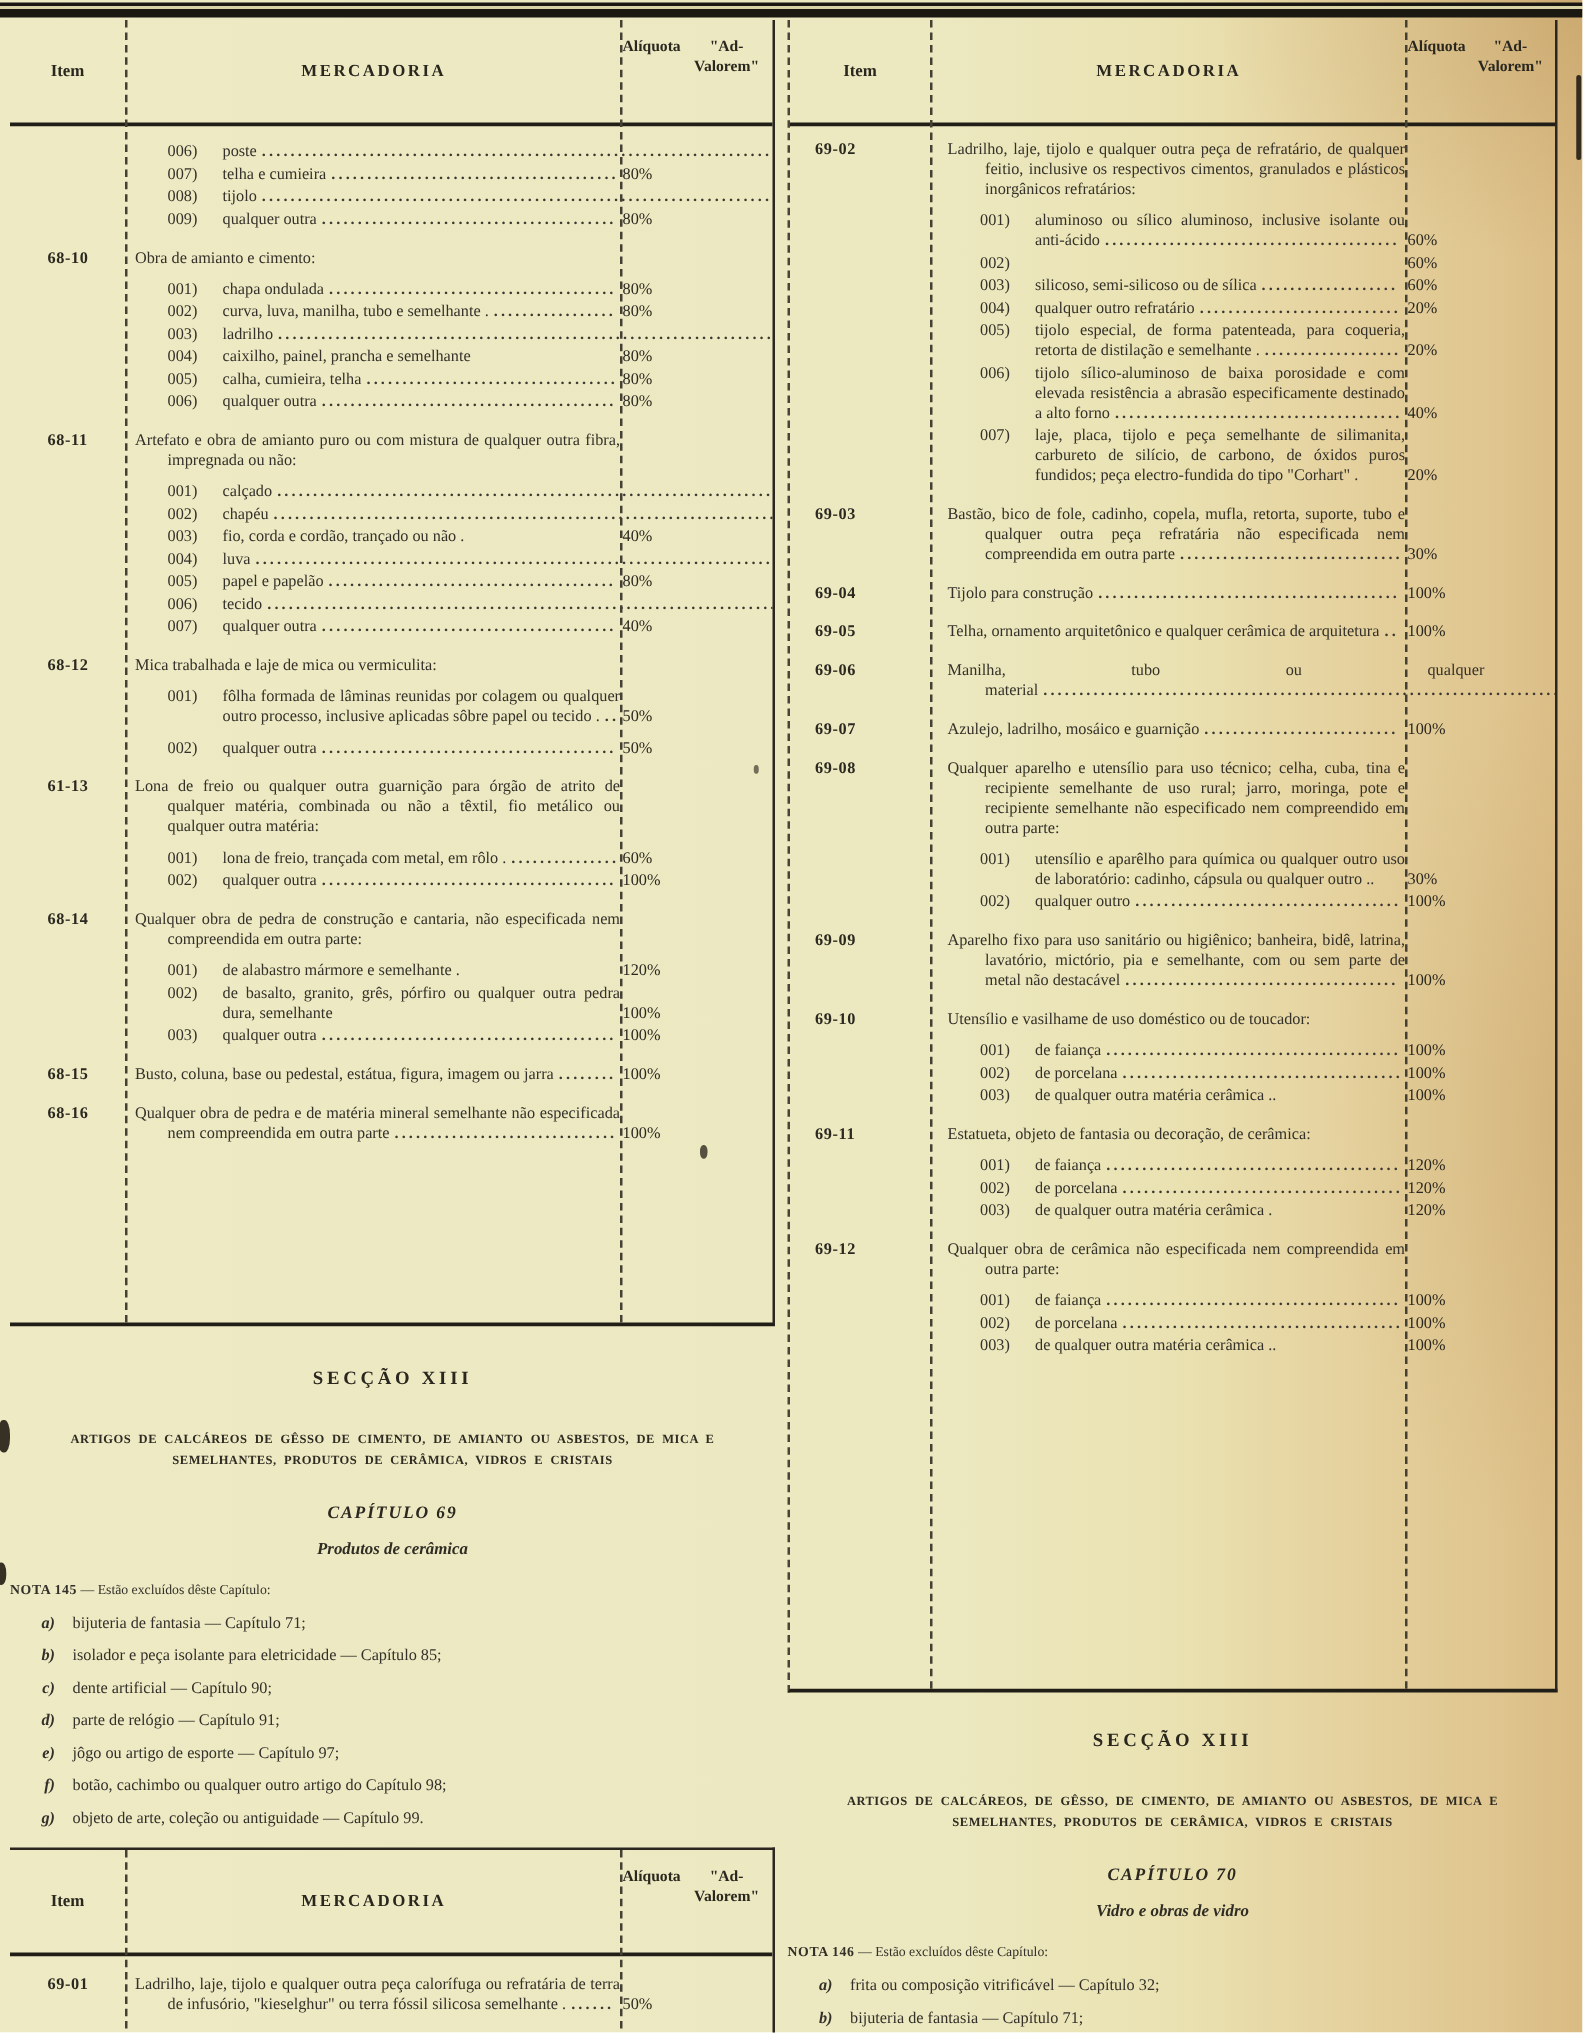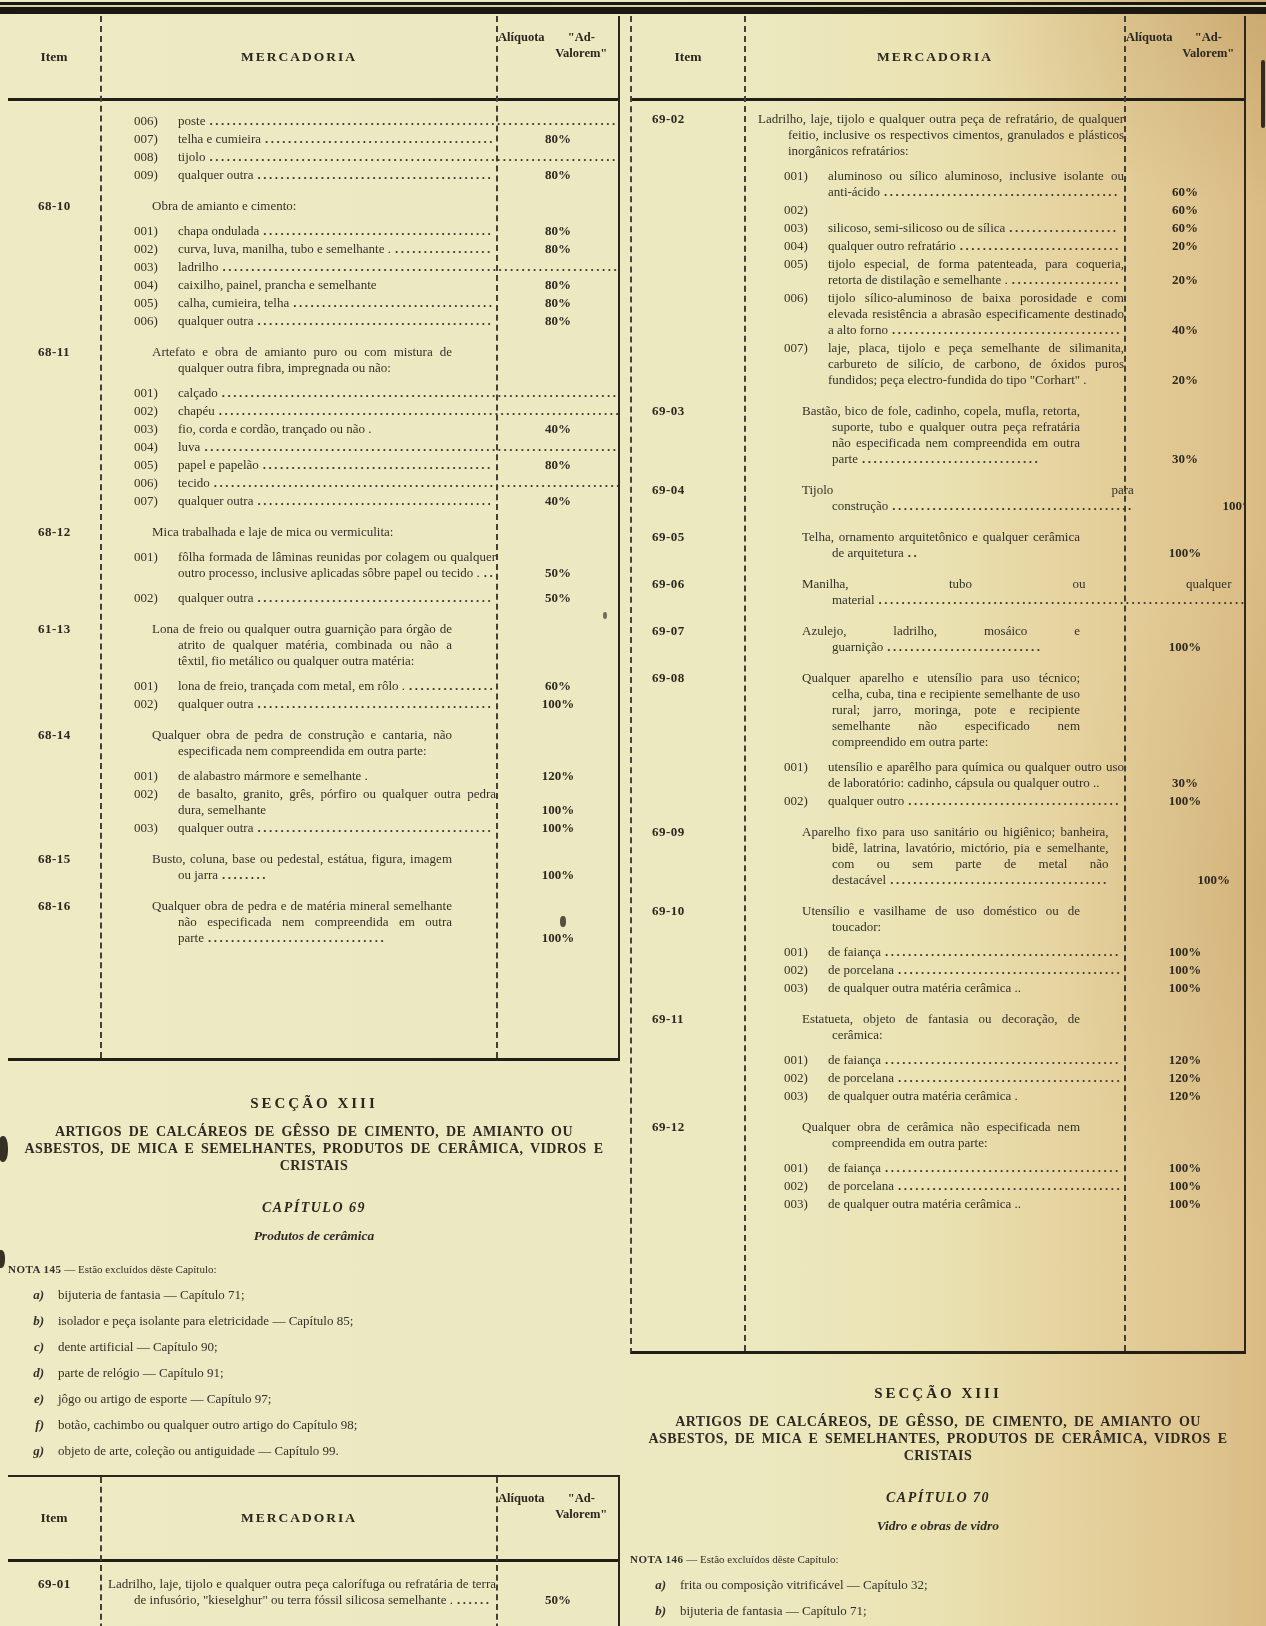--- a/index.html
+++ b/index.html
@@ -33,36 +33,36 @@
     text-align:center;font-weight:bold;font-size:12.5px;color:#2a271f;}
   .tbody{overflow:hidden;}
   .t1 .tbody{height:950px;padding-top:10px;}
   .t2 .tbody{padding-top:12px;}
   .tR .tbody{height:1242px;padding-top:8px;}
 
   .trow{display:grid;margin-top:2px;}
   .t1 .trow,.t2 .trow{grid-template-columns:92px 1fr 120px;}
   .tR .trow{grid-template-columns:112px 1fr 118px;}
   .sp1{margin-top:9px;}
-  .sp2{margin-top:15px;gap:44px;}
+  .sp2{margin-top:15px;}
   .c-item{font-weight:bold;color:#2b2820;padding-left:30px;letter-spacing:.5px;}
   .tR .c-item{padding-left:20px;}
-  .c-val{align-self:end;text-align:center;font-weight:bold;color:#2b2820;padding-bottom:0;}
+  .c-val{align-self:end;font-weight:normal;color:#2b2820;padding-bottom:0;}
   .desc{text-align:justify;color:#34312a;}
   .desc.main{padding-left:34px;text-indent:-26px;padding-right:2px;}
   .tR .desc.main{padding-left:44px;text-indent:-30px;}
   .subrow{display:flex;padding-left:34px;}
   .tR .subrow{padding-left:40px;}
   .scode{width:44px;flex:none;color:#34312a;}
   .subrow .desc{flex:1;padding-right:2px;}
   .dots{letter-spacing:2.5px;font-weight:600;margin-left:4px;color:#3b3830;}
 
   
   .sec-title{text-align:center;font-weight:bold;font-size:15px;letter-spacing:3px;color:#2a271f;}
-  .sec-sub{margin:12px auto 0;max-width:590px;text-align:center;font-weight:bold;font-size:14px;
+  .sec-sub{margin:32px auto 0;max-width:590px;text-align:center;font-weight:bold;font-size:10px;
     line-height:17px;letter-spacing:.4px;word-spacing:3px;color:#2e2b23;}
   .sec-cap{margin-top:26px;text-align:center;font-style:italic;font-weight:bold;font-size:14px;letter-spacing:1.5px;color:#2b2820;}
   .sec-capsub{margin-top:12px;text-align:center;font-style:italic;font-weight:600;font-size:13.5px;color:#2f2c24;}
   .colL .sec-title{margin-top:34px;}
   .colR .sec-title{margin-top:31px;}
   .note-head{margin-top:17px;font-size:11px;color:#33302a;}
   .note-label{font-weight:bold;letter-spacing:.5px;}
   .note-items{margin-top:4px;}
   .note-item{display:flex;margin-top:10px;}
   .nletter{font-style:italic;font-weight:bold;width:36px;text-align:right;padding-right:14px;flex:none;}

